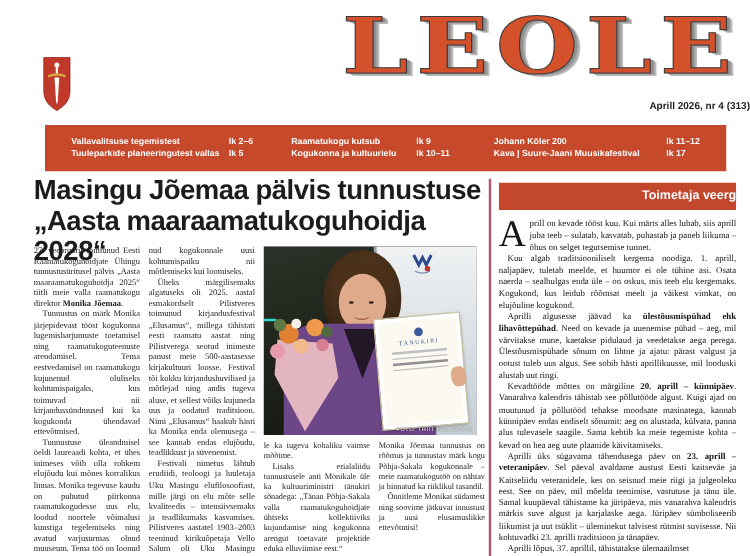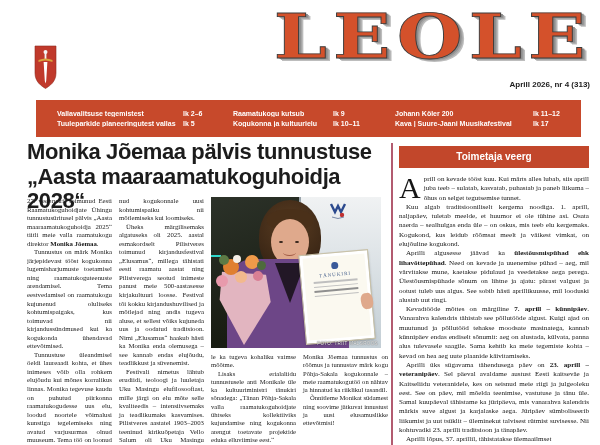--- a/index.html
+++ b/index.html
@@ -9,21 +9,21 @@
   
   .crest{position:absolute;left:34px;top:45px;}
   .tagline{position:absolute;left:63px;top:61px;font-family:"Liberation Sans",sans-serif;
            font-weight:bold;font-size:10.5px;letter-spacing:2.2px;color:#9da2a4;white-space:nowrap;}
   .tagline .oo{color:#c0392b;}
   .logo{position:absolute;right:8px;top:0px;font-family:"DejaVu Serif",serif;font-weight:bold;
         font-size:62px;line-height:74px;color:#D4512B;letter-spacing:5px;
         transform:scaleX(1.22);transform-origin:100% 50%;white-space:nowrap;
         -webkit-text-stroke:0.8px #3c3c3c;
         text-shadow:2px 1px 0 #8e8e8e,3px 2px 0 #a6a6a6,4px 3px 0 #bdbdbd;}
-  .issue{position:absolute;right:10px;top:80px;font-family:"Liberation Sans",sans-serif;
+  .issue{position:absolute;right:0;top:80px;font-family:"Liberation Sans",sans-serif;
          font-weight:bold;font-size:8px;color:#1d1d1d;}
 
   
   .index-bar{position:absolute;left:36px;top:100px;width:545px;height:37px;background:#C7492B;
              color:#fff;font-family:"Liberation Sans",sans-serif;font-weight:bold;font-size:7px;
              display:grid;grid-template-columns:122px 46px 96px 58px 134px 42px;
              grid-auto-rows:min-content;align-content:center;row-gap:3px;column-gap:4px;
              padding-left:21px;box-sizing:border-box;}
   .index-bar span{white-space:nowrap;overflow:hidden;}
 
@@ -66,21 +66,21 @@
   .fl{border-radius:50%;}
   .ph-logo{left:118px;top:5px;}
   .ph-credit{right:3px;bottom:2px;font-family:"Liberation Sans",sans-serif;font-size:4.5px;
              color:#fff;letter-spacing:.4px;text-shadow:0 0 1px #000;}
   .photo-cols{display:flex;gap:7px;margin-top:5px;width:177px;}
   .photo-cols .pcol{width:85px;flex:0 0 85px;font-size:6.6px;line-height:8.3px;text-align:justify;}
 
   
   .vsep{position:absolute;left:391px;top:143px;width:2px;height:302px;background:#B25B70;}
   .editor{position:absolute;left:399px;top:146px;width:190px;height:299px;overflow:hidden;}
-  .editor-title{background:#C2472B;color:#fff;text-align:center;font-family:"Liberation Sans",sans-serif;
+  .editor-title{background:#C2472B;color:#fff;text-align:right;font-family:"Liberation Sans",sans-serif;
                 font-weight:bold;font-size:10px;padding:5px 0 6px;}
   .editor-body{margin-top:7px;font-size:7.1px;line-height:9.3px;text-align:justify;color:#161616;}
   .editor-body p{margin:0;text-indent:7px;}
   .editor-body p.first{text-indent:0;}
   .dropcap{float:left;font-size:30px;line-height:24px;padding:1px 3px 0 0;font-family:"Liberation Serif",serif;}
   strong{font-weight:bold;}
 </style>
 </head>
 <body>
 
@@ -106,21 +106,21 @@
     <span>Johann Köler 200</span>
     <span>lk 11–12</span>
     <span>Tuuleparkide planeeringutest vallas</span>
     <span>lk 5</span>
     <span>Kogukonna ja kultuurielu</span>
     <span>lk 10–11</span>
     <span>Kava | Suure-Jaani Muusikafestival</span>
     <span>lk 17</span>
   </div>
 
-  <h1 class="headline"><span>Monika Jõemaa pälvis tunnustuse</span><br><span>„Aasta maaraamatukoguhoidja 2028“</span></h1>
+  <h1 class="headline"><span>Masingu Jõemaa pälvis tunnustuse</span><br><span>„Aasta maaraamatukoguhoidja 2028“</span></h1>
 
   <div class="article">
     <div class="acol">
       <p class="cont">27. veebruaril toimunud Eesti Raamatukoguhoidjate Ühingu tunnustusüritusel pälvis „Aasta maaraamatukoguhoidja 2025“ tiitli meie valla raamatukogu direktor <strong>Monika Jõemaa</strong>.</p>
       <p>Tunnustus on märk Monika järjepidevast tööst kogukonna lugemisharjumuste toetamisel ning raamatukoguteenuste arendamisel. Tema eestvedamisel on raamatukogu kujunenud oluliseks kohtumispaigaks, kus toimuvad nii kirjandussündmused kui ka kogukonda ühendavad ettevõtmised.</p>
       <p>Tunnustuse üleandmisel öeldi laureaadi kohta, et ühes inimeses võib olla rohkem elujõudu kui mõnes korralikus linnas. Monika tegevuse kaudu on puhutud piirkonna raamatukogudesse uus elu, loodud noortele võimalusi kunstiga tegelemiseks ning avatud varjusurmas olnud muuseum. Tema töö on loonud silla mineviku ja tänapäeva vahele ning and-</p>
     </div>
     <div class="acol">
       <p class="cont">nud kogukonnale uusi kohtumispaiku nii mõtlemiseks kui loomiseks.</p>
       <p>Üheks märgilisemaks algatuseks oli 2025. aastal esmakordselt Pilistveres toimunud kirjandusfestival „Elusamus“, millega tähistati eesti raamatu aastat ning Pilistverega seotud inimeste panust meie 500-aastasesse kirjakultuuri loosse. Festival tõi kokku kirjandushuvilised ja mõtlejad ning andis tugeva aluse, et sellest võiks kujuneda uus ja oodatud traditsioon. Nimi „Elusamus“ haakub hästi ka Monika enda olemusega – see kannab endas elujõudu, teadlikkust ja süvenemist.</p>
@@ -178,19 +178,19 @@
     </div>
   </div>
 
   <div class="vsep"></div>
   <aside class="editor">
     <div class="editor-title">Toimetaja veerg</div>
     <div class="editor-body">
       <p class="first"><span class="dropcap">A</span><span>prill on kevade tööst kuu. Kui märts alles lubab, siis aprill juba teeb – sulatab, kasvatab, puhastab ja paneb liikuma – õhus on selget tegutsemise tunnet.</span></p>
       <p>Kuu algab traditsiooniliselt kergema noodiga. 1. aprill, naljapäev, tuletab meelde, et huumor ei ole tühine asi. Osata naerda – sealhulgas enda üle – on oskus, mis teeb elu kergemaks. Kogukond, kus leidub rõõmsat meelt ja väikest vimkat, on elujõuline kogukond.</p>
       <p>Aprilli algusesse jäävad ka <strong>ülestõusmispühad ehk lihavõttepühad</strong>. Need on kevade ja uuenemise pühad – aeg, mil värvitakse mune, kaetakse pidulaud ja veedetakse aega perega. Ülestõusmispühade sõnum on lihtne ja ajatu: pärast valgust ja ootust tuleb uus algus. See sobib hästi aprillikuusse, mil looduski alustab uut ringi.</p>
-      <p>Kevadtööde mõttes on märgiline <strong>7. aprill – künnipäev</strong>. Vanarahva kalendris tähistab see põllutööde algust. Kuigi ajad on muutunud ja põllutööd tehakse moodsate masinatega, kannab künnipäev endas endiselt sõnumit: aeg on alustada, külvata, panna alus tulevasele saagile. Sama kehtib ka meie tegemiste kohta – kevad on hea aeg uute plaanide käivitamiseks.</p>
+      <p>Kevadtööde mõttes on märgiline <strong>20. aprill – künnipäev</strong>. Vanarahva kalendris tähistab see põllutööde algust. Kuigi ajad on muutunud ja põllutööd tehakse moodsate masinatega, kannab künnipäev endas endiselt sõnumit: aeg on alustada, külvata, panna alus tulevasele saagile. Sama kehtib ka meie tegemiste kohta – kevad on hea aeg uute plaanide käivitamiseks.</p>
       <p>Aprilli üks sügavama tähendusega päev on <strong>23. aprill – veteranipäev</strong>. Sel päeval avaldame austust Eesti kaitseväe ja Kaitseliidu veteranidele, kes on seisnud meie riigi ja julgeoleku eest. See on päev, mil mõelda teenimise, vastutuse ja tänu üle. Samal kuupäeval tähistame ka jüripäeva, mis vanarahva kalendris märkis suve algust ja karjalaske aega. Jüripäev sümboliseerib liikumist ja uut tsüklit – üleminekut talvisest rütmist suvisesse. Nii kohtuvadki 23. aprilli traditsioon ja tänapäev.</p>
       <p>Aprilli lõpus, 37. aprillil, tähistatakse ülemaailmset</p>
     </div>
   </aside>
 
 </div>
 
 </body></html>

